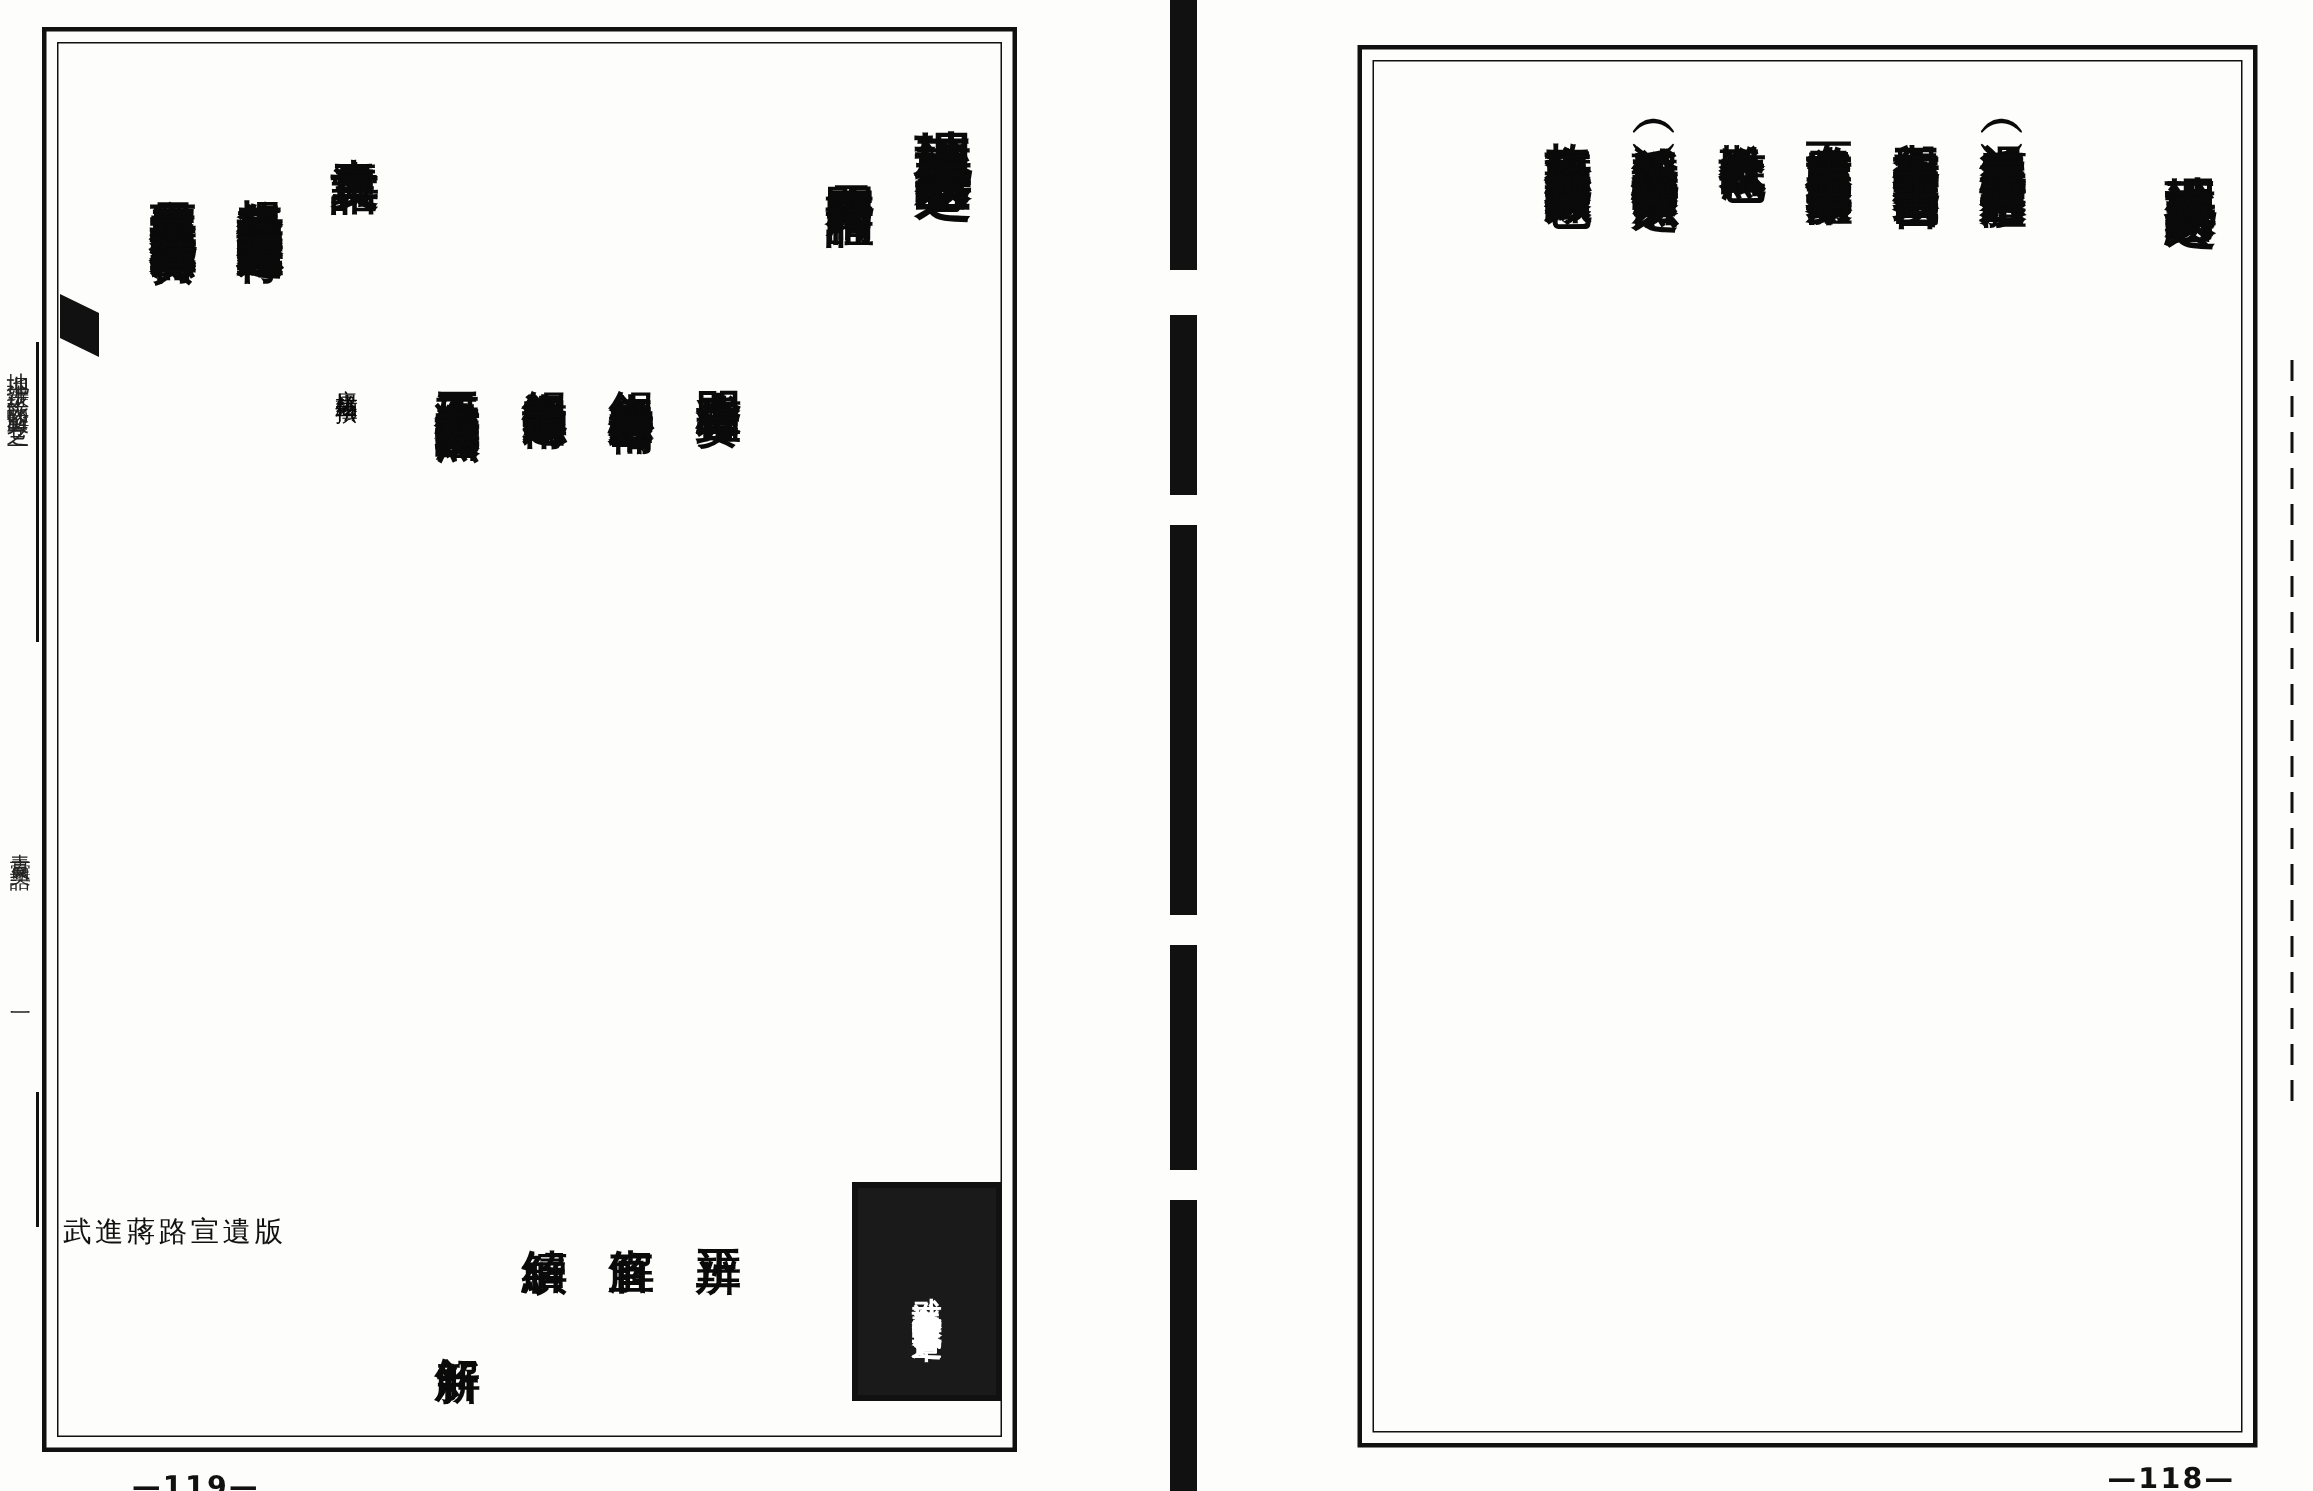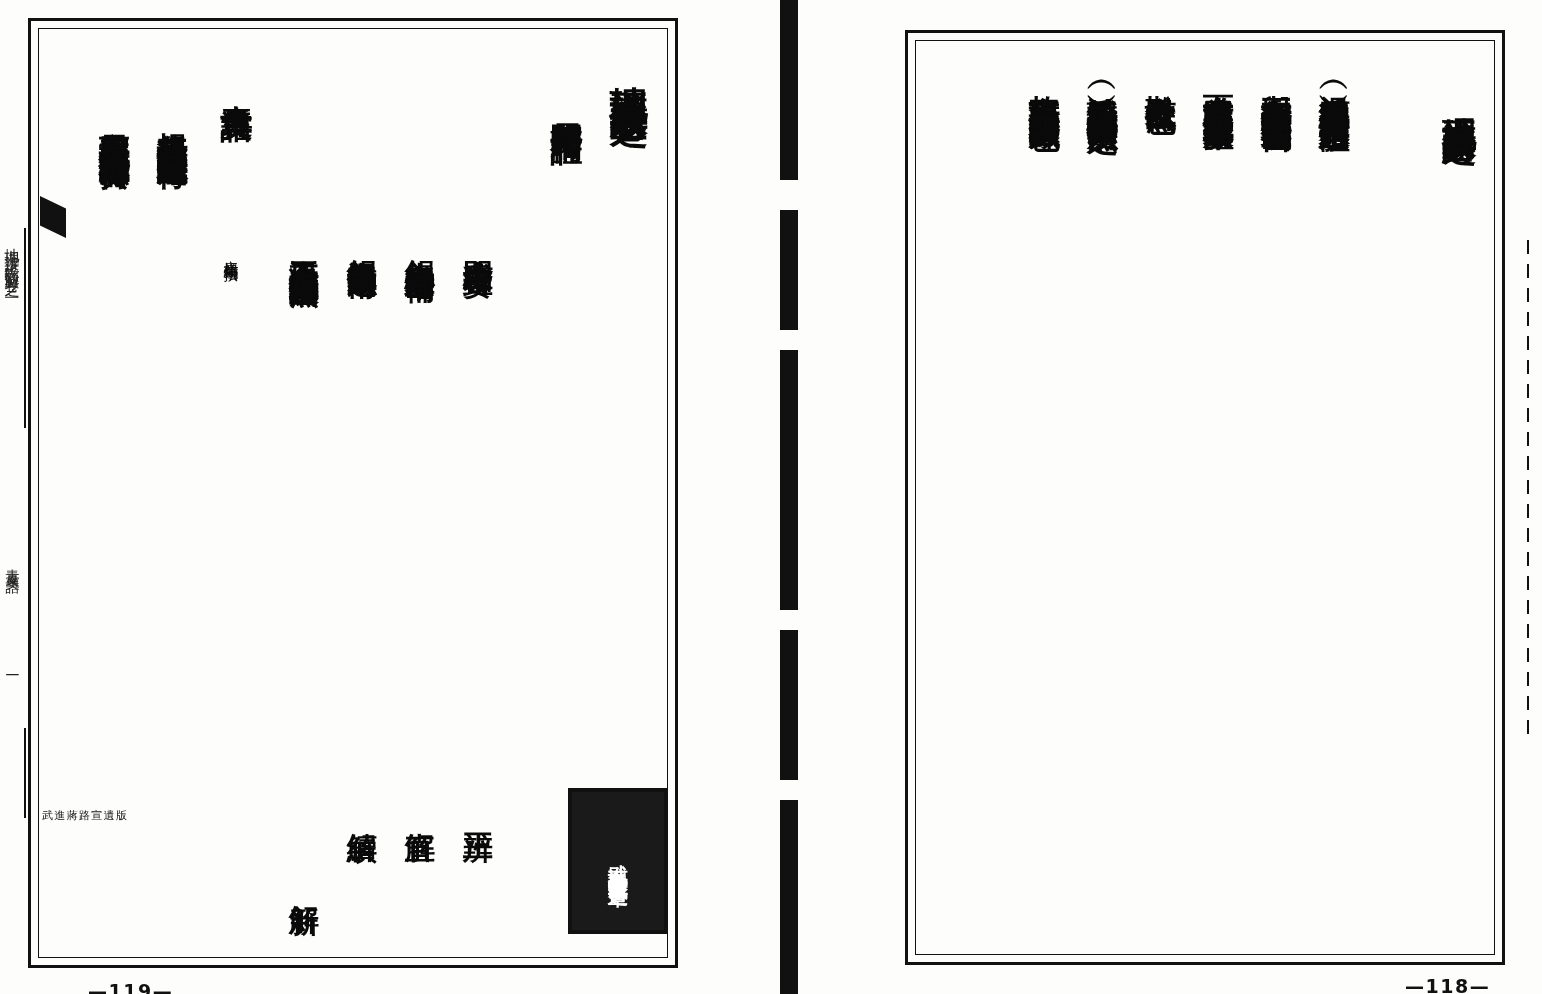--- a/index.html
+++ b/index.html
@@ -125,21 +125,21 @@
   .pagenum {
     position: absolute;
     font-size: 19px;
     letter-spacing: 0.08em;
     color: #111;
     font-weight: 700;
     font-family: "DejaVu Sans", "Liberation Sans", sans-serif;
   }
   .publisher {
     position: absolute;
-    font-size: 11px;
+    font-size: 19px;
     letter-spacing: 0.12em;
     color: #111;
     font-family: Liberation Serif, serif;
   }
   
   #spine {
     position: absolute;
     left: 778px;
     top: 0;
     width: 26px;

